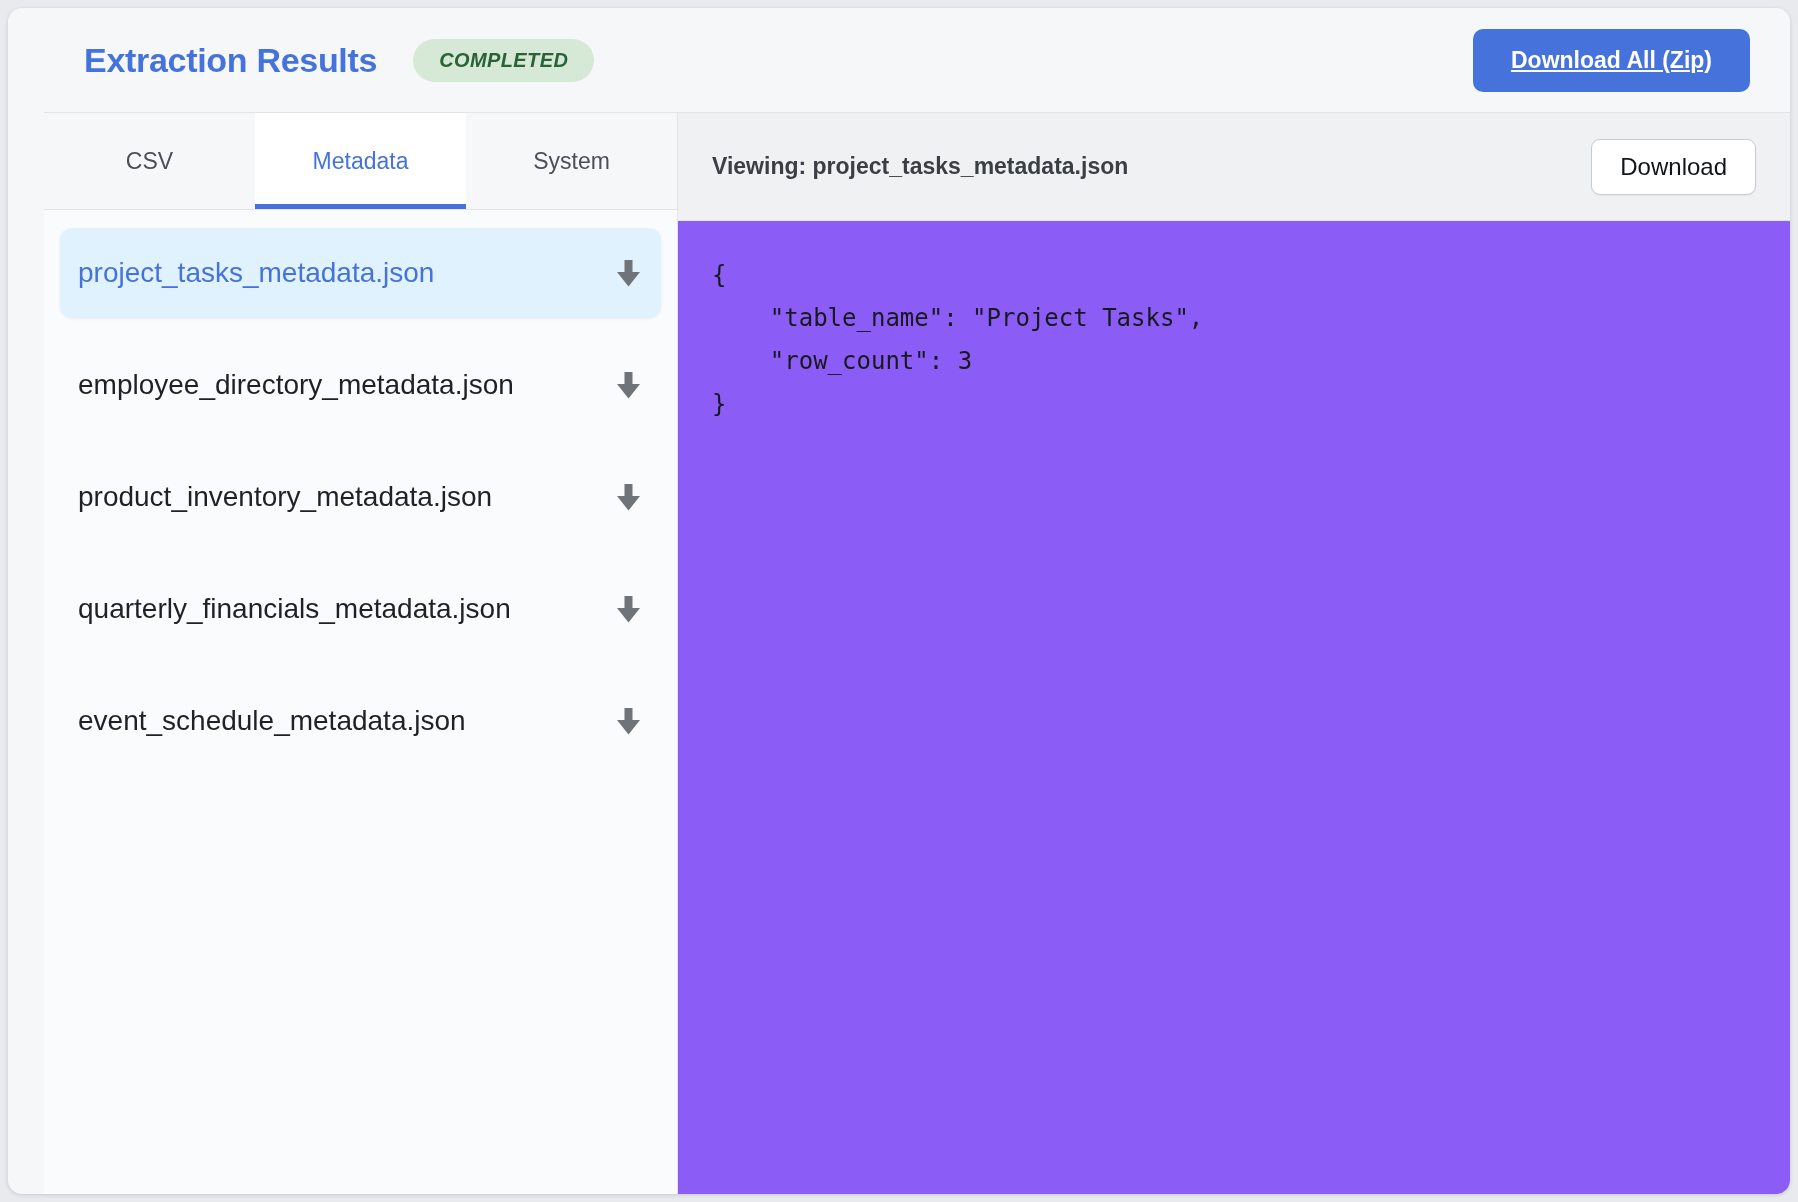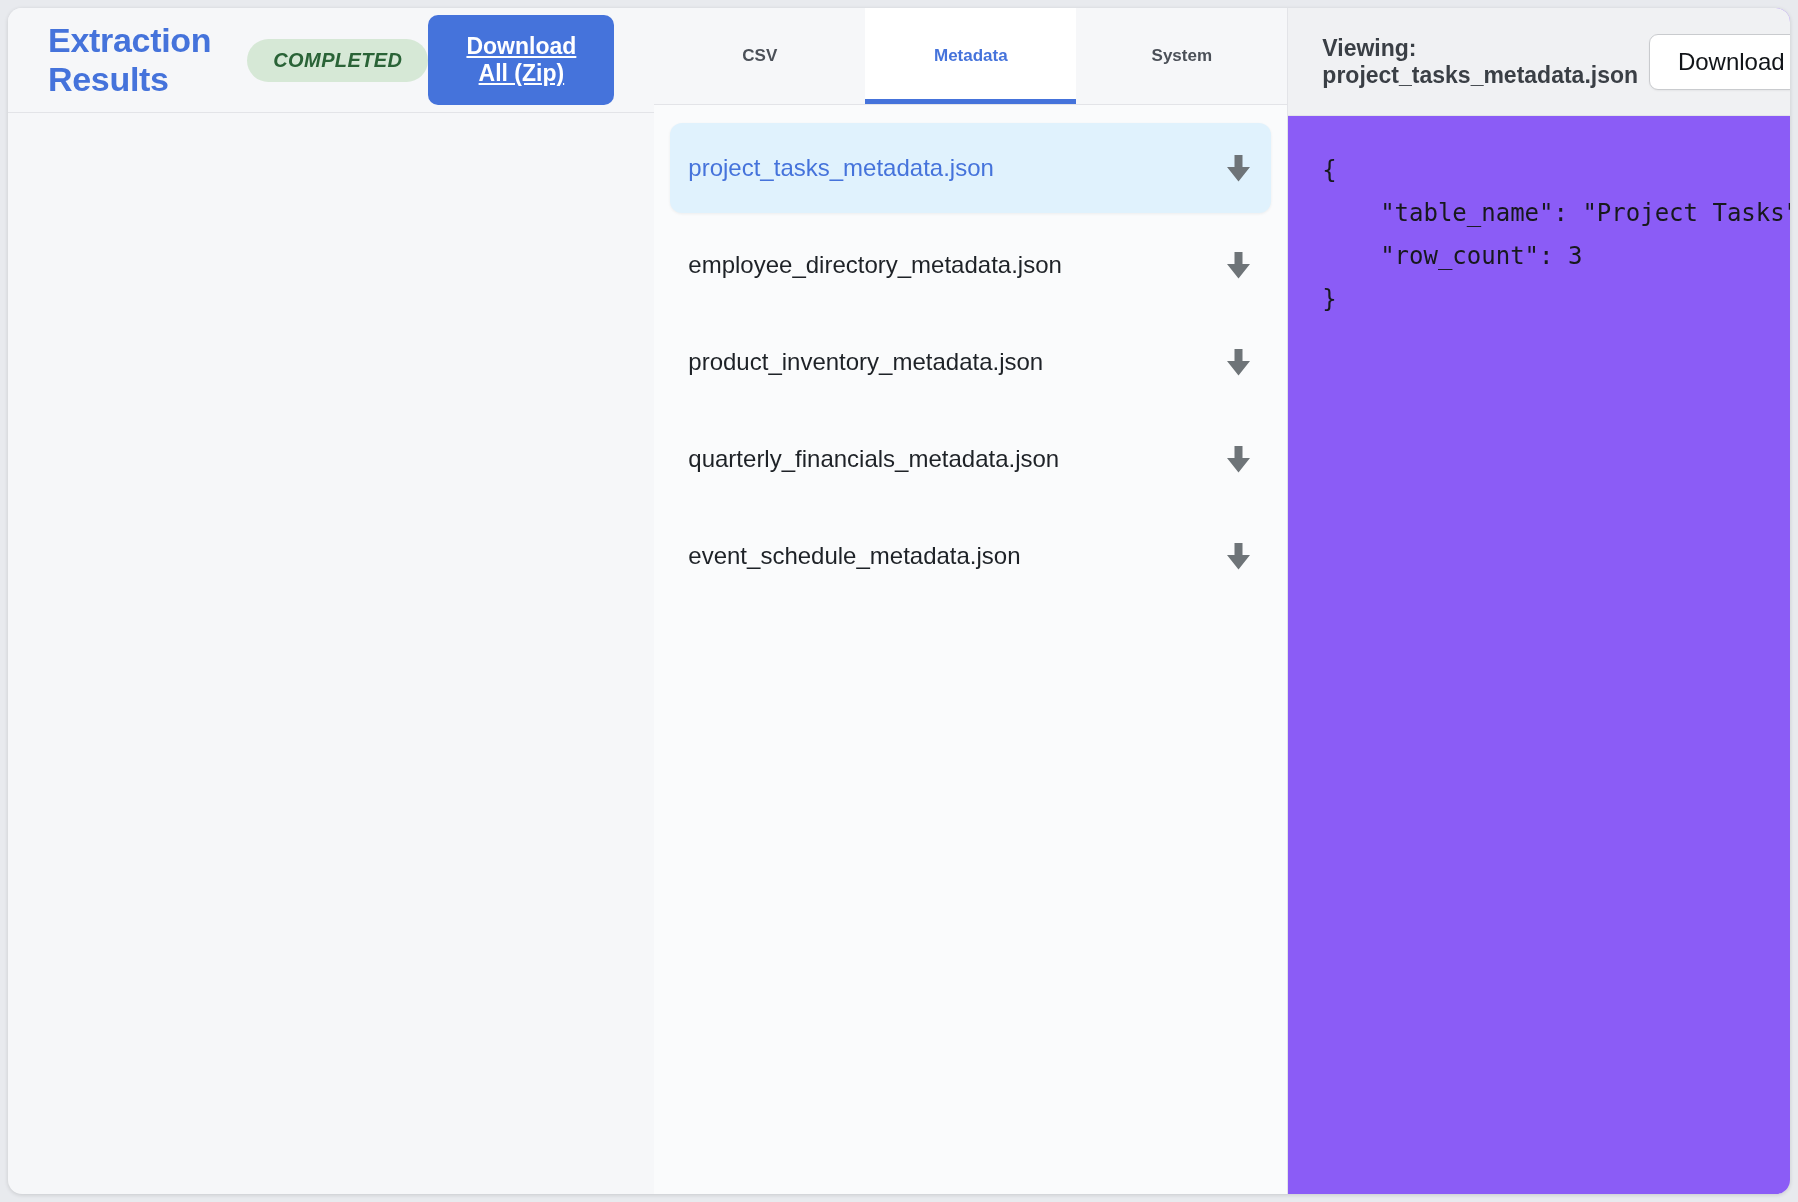--- a/index.html
+++ b/index.html
@@ -10,21 +10,22 @@
     background: var(--page-bg, #e8eaee);
   }
   .card {
     position: absolute;
     inset: 8px;
     background: var(--card-bg, #f6f7f9);
     border-radius: 14px;
     box-shadow: 0 1px 4px rgba(0,0,0,.14);
     overflow: hidden;
     display: flex;
-    flex-direction: row;
+    flex-direction: column;
+    padding-left: 36px;
   }
   
   .header {
     height: 105px;
     flex: 0 0 105px;
     display: flex;
     align-items: center;
     padding: 0 40px;
     border-bottom: 1px solid var(--border, #e3e4e8);
     background: var(--card-bg, #f6f7f9);
@@ -82,22 +83,22 @@
     flex: 0 0 97px;
     display: flex;
     background: var(--card-bg, #f6f7f9);
     border-bottom: 1px solid var(--border, #e3e4e8);
   }
   .tab {
     flex: 1;
     display: flex;
     align-items: center;
     justify-content: center;
-    font-size: 17px;
-    font-weight: 700;
+    font-size: 23px;
+    font-weight: 400;
     color: var(--tab-text, #4b5058);
     border-bottom: 5px solid transparent;
     padding-top: 5px;
     cursor: pointer;
   }
   .tab.active {
     background: #ffffff;
     color: var(--accent, #4573db);
     border-bottom-color: var(--accent, #4573db);
   }
@@ -106,23 +107,23 @@
     flex: 1;
     padding: 18px 16px 16px 16px;
     overflow: hidden;
   }
   .file-item {
     height: 90px;
     display: flex;
     align-items: center;
     justify-content: space-between;
     padding: 0 20px 0 18px;
-    margin-bottom: 7px;
+    margin-bottom: 22px;
     border-radius: 12px;
-    font-size: 24px;
+    font-size: 28px;
     color: var(--file-text, #1e2227);
     cursor: pointer;
   }
   .file-item.selected {
     background: var(--selected-bg, #e0f2fd);
     color: var(--accent, #4573db);
     box-shadow: 0 1px 3px rgba(0,0,0,.06);
   }
   .arrow-icon { flex: 0 0 auto; display: inline-flex; color: var(--icon-gray, #6e7478); }
   

